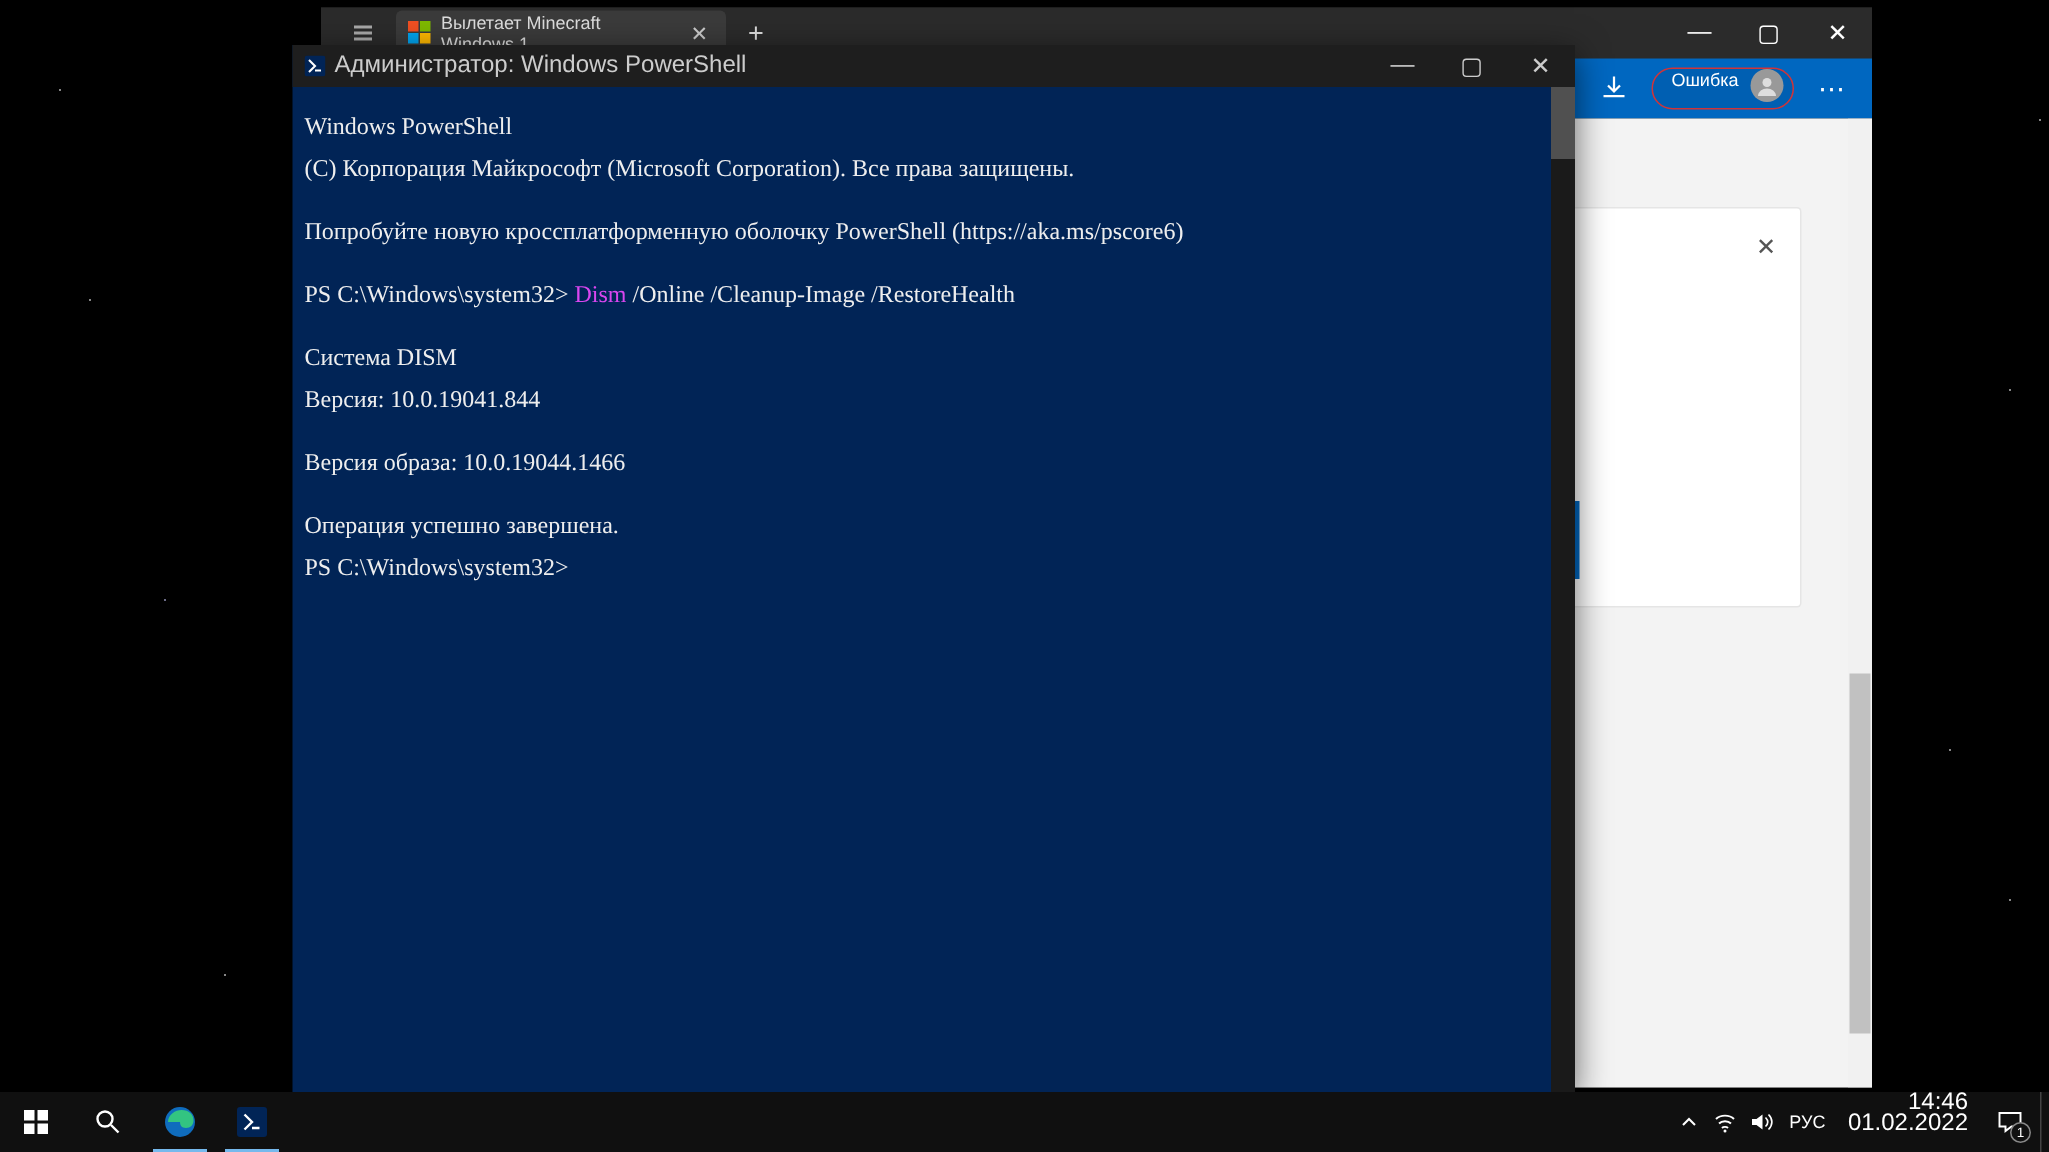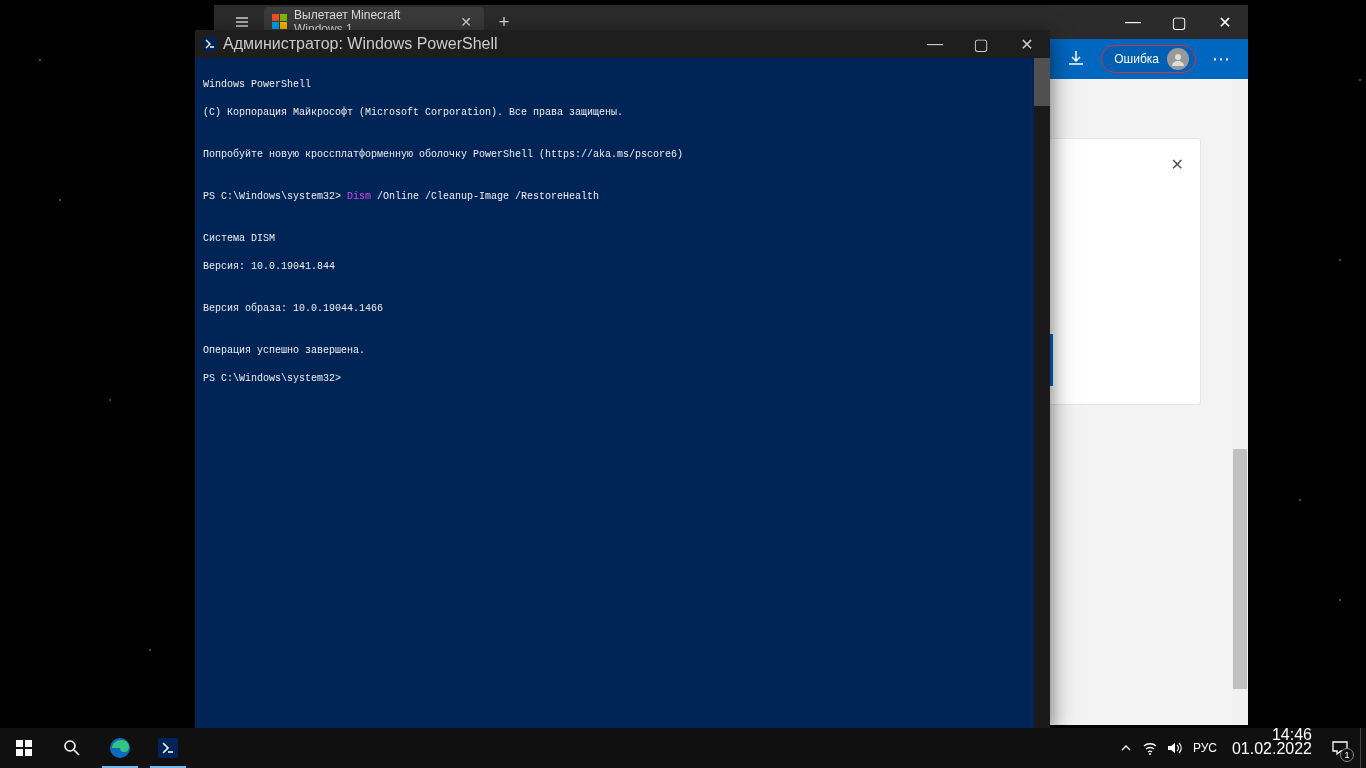--- a/index.html
+++ b/index.html
@@ -15,21 +15,21 @@
 .edge-tab-stub{width:36px;height:30px;display:flex;align-items:center;justify-content:center;color:#aaa;border-radius:4px 4px 0 0}
 .edge-tab{height:30px;background:#3b3b3b;border-radius:4px 4px 0 0;display:flex;align-items:center;padding:0 8px;color:#ddd;font-size:12px;gap:6px;max-width:220px;margin-left:4px}
 .edge-tab-fav{width:16px;height:16px;display:flex}
 .edge-tab-close{color:#ccc;font-size:14px;margin-left:4px;padding:0 4px}
 .edge-newtab{width:28px;height:28px;display:flex;align-items:center;justify-content:center;color:#ddd;font-size:18px;margin-left:6px}
 .edge-winctl{margin-left:auto;display:flex;height:34px}
 .edge-winctl div{width:46px;height:34px;display:flex;align-items:center;justify-content:center;color:#fff}
 
 .edge-toolbar{height:40px;background:#0067c0;display:flex;align-items:center;justify-content:flex-end;padding:0 10px;gap:8px}
 .download-icn{width:34px;height:34px;display:flex;align-items:center;justify-content:center;color:#fff}
-.err-pill{height:28px;border:1px solid #d13438;border-radius:14px;display:flex;align-items:center;padding:0 6px 0 12px;color:#fff;font-size:12px;gap:8px;background:rgba(0,0,0,.07)}
+.err-pill{height:28px;border:1px solid #d13438;border-radius:14px;display:flex;align-items:flex-start;padding:0 6px 0 12px;color:#fff;font-size:12px;gap:8px;background:rgba(0,0,0,.07)}
 .avatar{width:22px;height:22px;border-radius:50%;background:#999;display:flex;align-items:center;justify-content:center}
 .dots{width:34px;height:34px;display:flex;align-items:center;justify-content:center;color:#fff;font-size:18px}
 
 .edge-content{height:646px;background:#f3f3f3;position:relative;overflow:hidden}
 .promo{position:absolute;right:48px;top:60px;width:300px;background:#fff;box-shadow:0 0 0 1px #e5e5e5;border-radius:2px;padding:18px}
 .promo-badge{font-size:13px;font-weight:600;color:#6b6b6b}
 .promo-close{position:absolute;top:16px;right:16px;font-size:16px;color:#555}
 .promo-lines{margin-top:18px;font-size:18px;color:#1b1b1b;line-height:1.5}
 .promo-btn{margin-top:90px;display:inline-block;background:#0067c0;color:#fff;font-size:14px;font-weight:600;padding:10px 14px;text-align:center}
 .edge-scroll{position:absolute;right:0;top:0;bottom:0;width:16px;background:#f1f1f1}
@@ -37,21 +37,21 @@
 
 
 .ps{position:absolute;left:195px;top:30px;width:855px;height:698px;background:#012456;box-shadow:0 6px 22px rgba(0,0,0,.6)}
 .ps-titlebar{height:28px;background:#1e1e1e;display:flex;align-items:center;padding-left:8px;color:#ccc;font-size:16px}
 .ps-titlebar .psicon{display:inline-flex;margin-right:6px}
 .ps-winctl{margin-left:auto;display:flex;height:28px}
 .ps-winctl div{width:46px;height:28px;display:flex;align-items:center;justify-content:center;color:#ccc}
 .ps-body{position:relative;height:670px;overflow:hidden}
 .ps-sb{position:absolute;top:0;right:0;width:16px;height:100%;background:#1a1a1a}
 .ps-sb-thumb{position:absolute;top:0;left:0;right:0;height:48px;background:#505050}
-.ps-text{padding:6px 8px;color:#eee;font-family:Liberation Mono, monospace;font-size:10px;line-height:14px;white-space:pre;letter-spacing:0}
+.ps-text{padding:6px 8px;color:#eee;font-family:Liberation Serif, serif;font-size:16px;line-height:14px;white-space:pre;letter-spacing:0}
 .ps-yellow{color:#d946ef}
 .ps-prompt{color:#eee}
 .ps-text .line{display:block}
 
 
 .taskbar{position:absolute;left:0;bottom:0;width:100%;height:40px;background:#101010;display:flex;align-items:center;color:#fff;font-size:12px}
 .tb-item{width:48px;height:40px;display:flex;align-items:center;justify-content:center;position:relative}
 .tb-item.active::after{content:"";position:absolute;bottom:0;left:6px;right:6px;height:2px;background:#76b9ed}
 .tb-item.ps-active::after{background:#76b9ed}
 .tray{margin-left:auto;display:flex;align-items:flex-start;height:40px}

